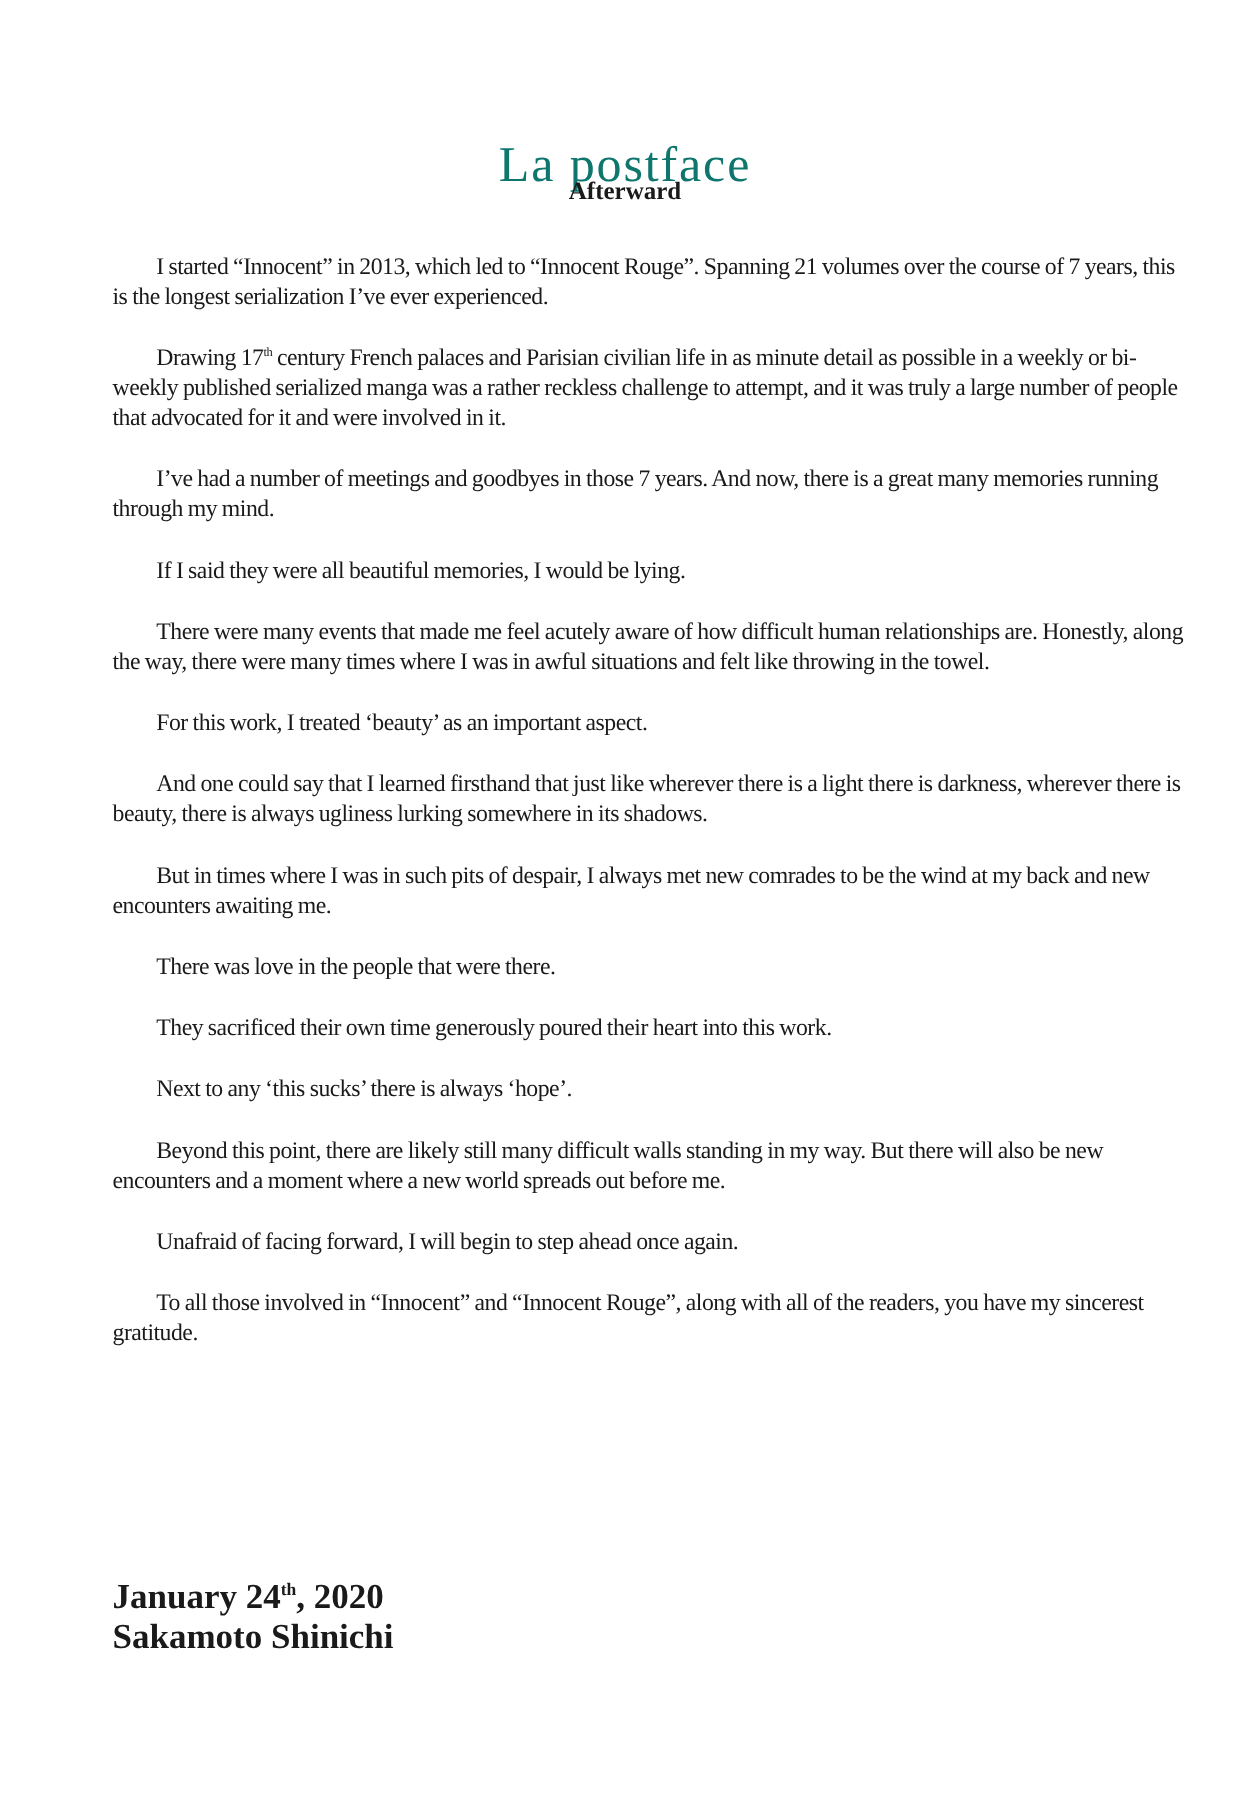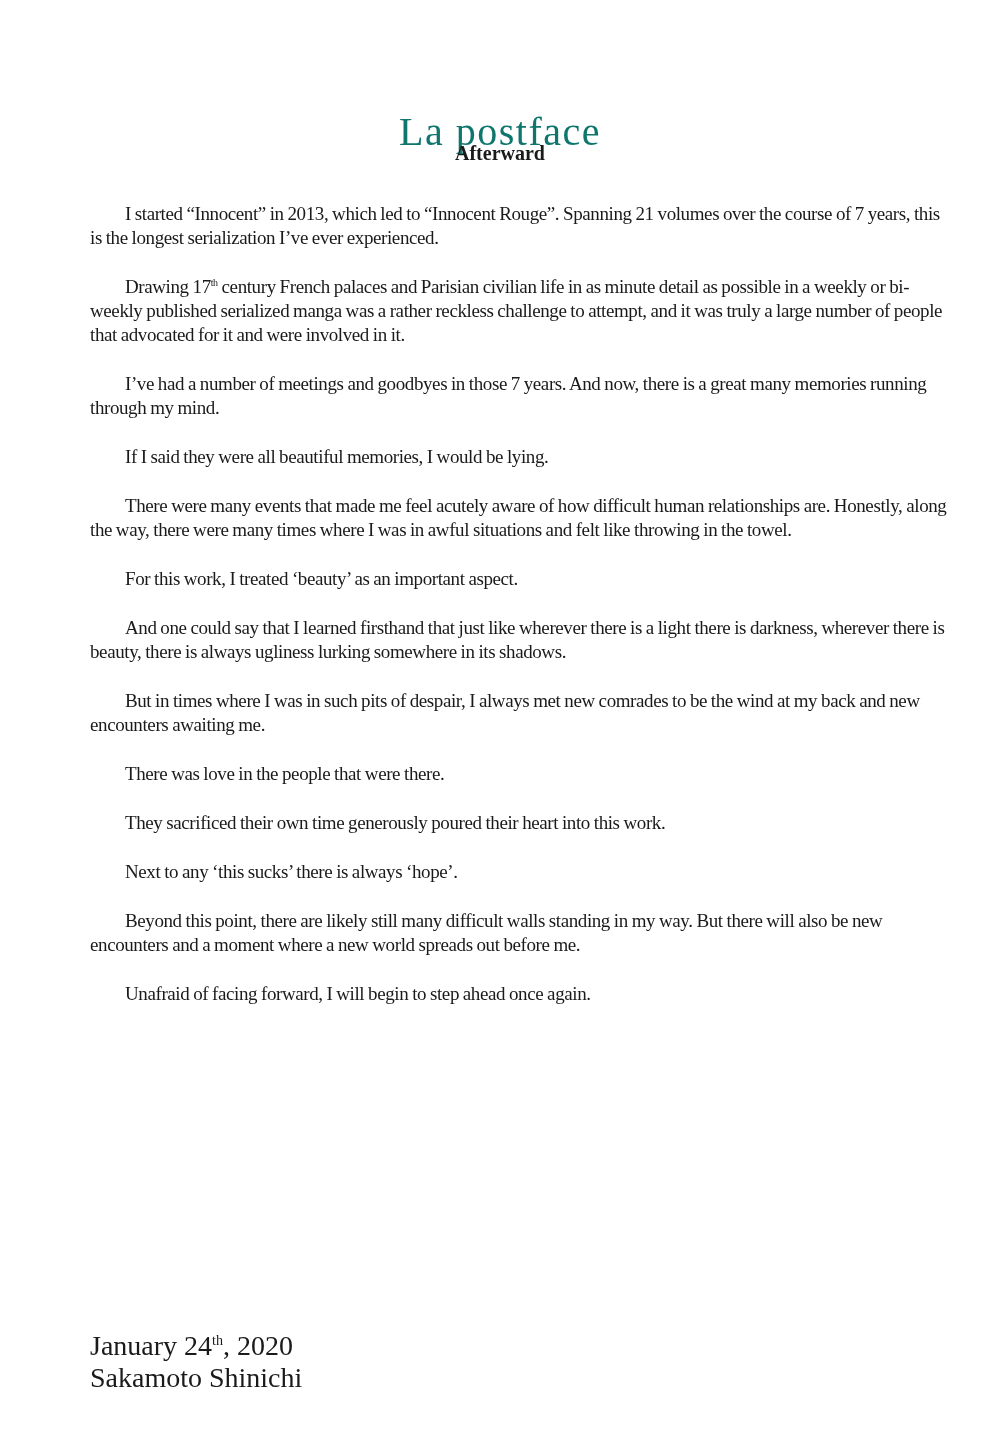--- a/index.html
+++ b/index.html
@@ -18,22 +18,22 @@
       position: absolute; top: 140px; left: 0; width: 1000px; text-align: center;
       font-size: 20px; font-weight: bold; color: #1a1a1a; line-height: 26px;
     }
     .body-text {
       position: absolute; left: 90px; top: 202px; width: 860px;
       font-size: 19px; line-height: 24px; color: #1a1a1a;
     }
     .para { margin: 0 0 25px 0; text-indent: 35px; letter-spacing: -0.4px; word-spacing: -0.5px; }
     sup { font-size: 10px; line-height: 0; vertical-align: super; }
     .signature {
-      position: absolute; left: 90px; top: 1330px;
-      font-size: 28px; font-weight: normal; line-height: 32px; color: #1a1a1a;
+      position: absolute; left: 90px; top: 1262px;
+      font-size: 28px; font-weight: bold; line-height: 32px; color: #1a1a1a;
     }
     .signature sup { font-size: 14px; }
   </style>
 </head>
 <body>
 
 <div class="page">
   <h1 class="title">La postface</h1>
   <div class="subtitle">Afterward</div>
 
@@ -44,19 +44,20 @@
     <p class="para">If I said they were all beautiful memories, I would be lying.</p>
     <p class="para">There were many events that made me feel acutely aware of how difficult human relationships are. Honestly, along the way, there were many times where I was in awful situations and felt like throwing in the towel.</p>
     <p class="para">For this work, I treated ‘beauty’ as an important aspect.</p>
     <p class="para">And one could say that I learned firsthand that just like wherever there is a light there is darkness, wherever there is beauty, there is always ugliness lurking somewhere in its shadows.</p>
     <p class="para">But in times where I was in such pits of despair, I always met new comrades to be the wind at my back and new encounters awaiting me.</p>
     <p class="para">There was love in the people that were there.</p>
     <p class="para">They sacrificed their own time generously poured their heart into this work.</p>
     <p class="para">Next to any ‘this sucks’ there is always ‘hope’.</p>
     <p class="para">Beyond this point, there are likely still many difficult walls standing in my way. But there will also be new encounters and a moment where a new world spreads out before me.</p>
     <p class="para">Unafraid of facing forward, I will begin to step ahead once again.</p>
+    <p class="para">To all those involved in “Innocent” and “Innocent Rouge”, along with all of the readers, you have my sincerest gratitude.</p>
   </div>
 
   <div class="signature">
     <div><span>January 24</span><sup>th</sup><span>, 2020</span></div>
     <div>Sakamoto Shinichi</div>
   </div>
 </div>
 
 </body></html>

